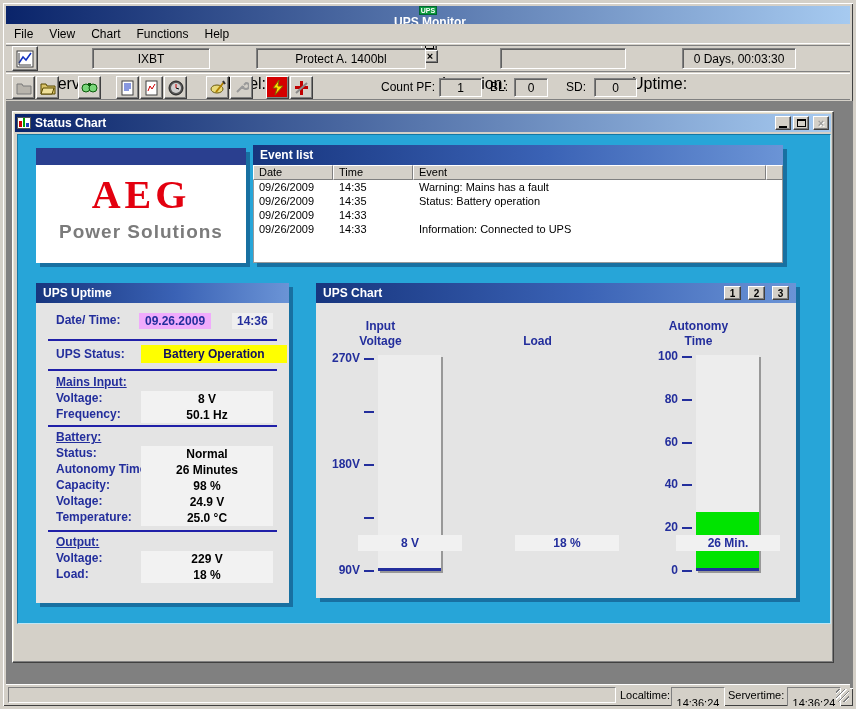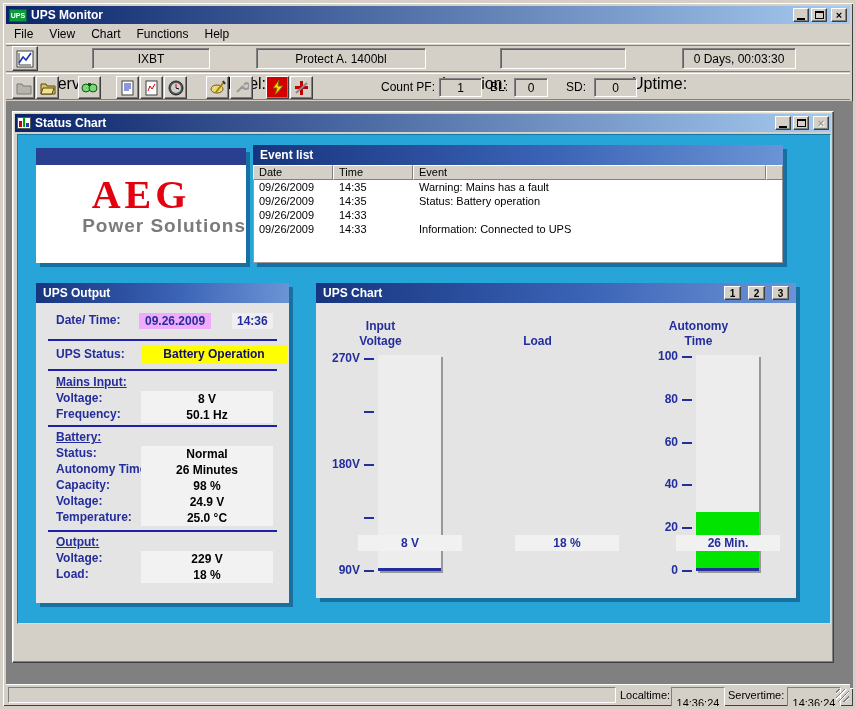--- a/index.html
+++ b/index.html
@@ -5,21 +5,21 @@
   :root{
     --win:#d4d0c8; --navy:#232e9c; --cyan:#27a5d8; --mdi:#808080;
     --hdr1:#17357e; --hdr2:#6b94d6; --green:#00e400;
   }
   *{margin:0;padding:0;box-sizing:border-box;font-family:"Liberation Sans",sans-serif;}
   body{background:#555;}
   #screen{position:relative;width:856px;height:709px;background:var(--win);
     border:3px solid var(--win);box-shadow:inset 1px 1px 0 #fff, inset -1px -1px 0 #404040;overflow:hidden;}
   
   .titlebar{position:absolute;left:3px;top:3px;right:3px;height:18px;
-    background:linear-gradient(90deg,#0a246a,#a6caf0);display:flex;align-items:center;padding:0 3px;}
+    background:linear-gradient(90deg,#0a246a,#a6caf0);display:flex;align-items:center;padding:0 3px;flex-direction:column;}
   .titlebar .ttl{color:#fff;font-size:12px;font-weight:bold;margin-left:4px;flex:1;}
   .app-ico{width:18px;height:13px;background:#0c9a3c;border:1px solid #063;color:#fff;
     font-size:7px;font-weight:bold;display:flex;align-items:center;justify-content:center;letter-spacing:0;}
   .winbtn{width:16px;height:14px;margin-left:2px;background:var(--win);border:1px solid;
     border-color:#fff #404040 #404040 #fff;box-shadow:inset -1px -1px 0 #808080;
     display:flex;align-items:center;justify-content:center;font-size:10px;font-weight:bold;color:#000;line-height:1;}
   .glyph-min{width:8px;height:2px;background:#000;margin-top:7px;}
   .glyph-max{width:9px;height:8px;border:1px solid #000;border-top:2px solid #000;}
   .glyph-x{font-size:11px;}
   .glyph-x.gray{color:#9a9a9a;text-shadow:1px 1px 0 #fff;}
@@ -53,21 +53,21 @@
     border:1px solid;border-color:#1477a5 #bfe6f5 #bfe6f5 #1477a5;}
   
   .panel-hdr{height:20px;background:linear-gradient(90deg,var(--hdr1) 0%,#3a62b5 55%,var(--hdr2) 100%);
     color:#fff;font-size:12px;font-weight:bold;display:flex;align-items:center;padding:0 7px;}
   .shadowed{box-shadow:4px 4px 0 rgba(0,25,70,.38);}
   
   .brand{position:absolute;left:18px;top:13px;width:210px;height:115px;background:#fff;}
   .brand-bar{height:17px;background:#2a3f8f;}
   .brand-name{margin-top:10px;text-align:center;font-family:"Liberation Serif",serif;font-weight:bold;
     font-size:40px;letter-spacing:4px;color:#e3000f;line-height:40px;}
-  .brand-tag{margin-top:0;text-align:right;font-size:19px;font-weight:bold;color:#7b7b7b;letter-spacing:1px;}
+  .brand-tag{margin-top:6px;text-align:center;font-size:19px;font-weight:bold;color:#7b7b7b;letter-spacing:1px;}
   
   .events{position:absolute;left:235px;top:10px;width:530px;height:118px;background:#fff;}
   .ev-cols{position:absolute;left:0;top:20px;right:0;height:15px;display:flex;}
   .ev-col{background:var(--win);border:1px solid;border-color:#fff #808080 #808080 #fff;
     font-size:11px;color:#000;padding:0 5px;line-height:13px;}
   .ev-body{position:absolute;left:0;top:35px;right:0;bottom:0;background:#fff;border:1px solid #9a9a9a;border-top:none;}
   .ev-row{display:flex;height:14px;font-size:11px;color:#000;line-height:14px;}
   .ev-row .c1{width:80px;padding-left:5px;}
   .ev-row .c2{width:80px;padding-left:5px;}
   .ev-row .c3{flex:1;padding-left:5px;}
@@ -283,21 +283,21 @@
             </div>
             <div class="ev-row">
               <span class="c1">09/26/2009</span>
               <span class="c2">14:33</span>
               <span class="c3">Information: Connected to UPS</span>
             </div>
           </div>
         </div>
 
         <div class="ups shadowed">
-          <div class="panel-hdr">UPS Output</div>
+          <div class="panel-hdr">UPS Uptime</div>
           <div class="ups-body">
             <div class="us-row" style="top:10px">
               <span class="us-label">Date/ Time:</span>
               <span class="dt-date">09.26.2009</span>
               <span class="dt-time">14:36</span>
             </div>
             <div class="us-sep" style="top:36px"></div>
             <div class="us-row" style="top:44px">
               <span class="us-label">UPS Status:</span>
               <span class="yellowbox" style="top:-2px">Battery Operation</span>

